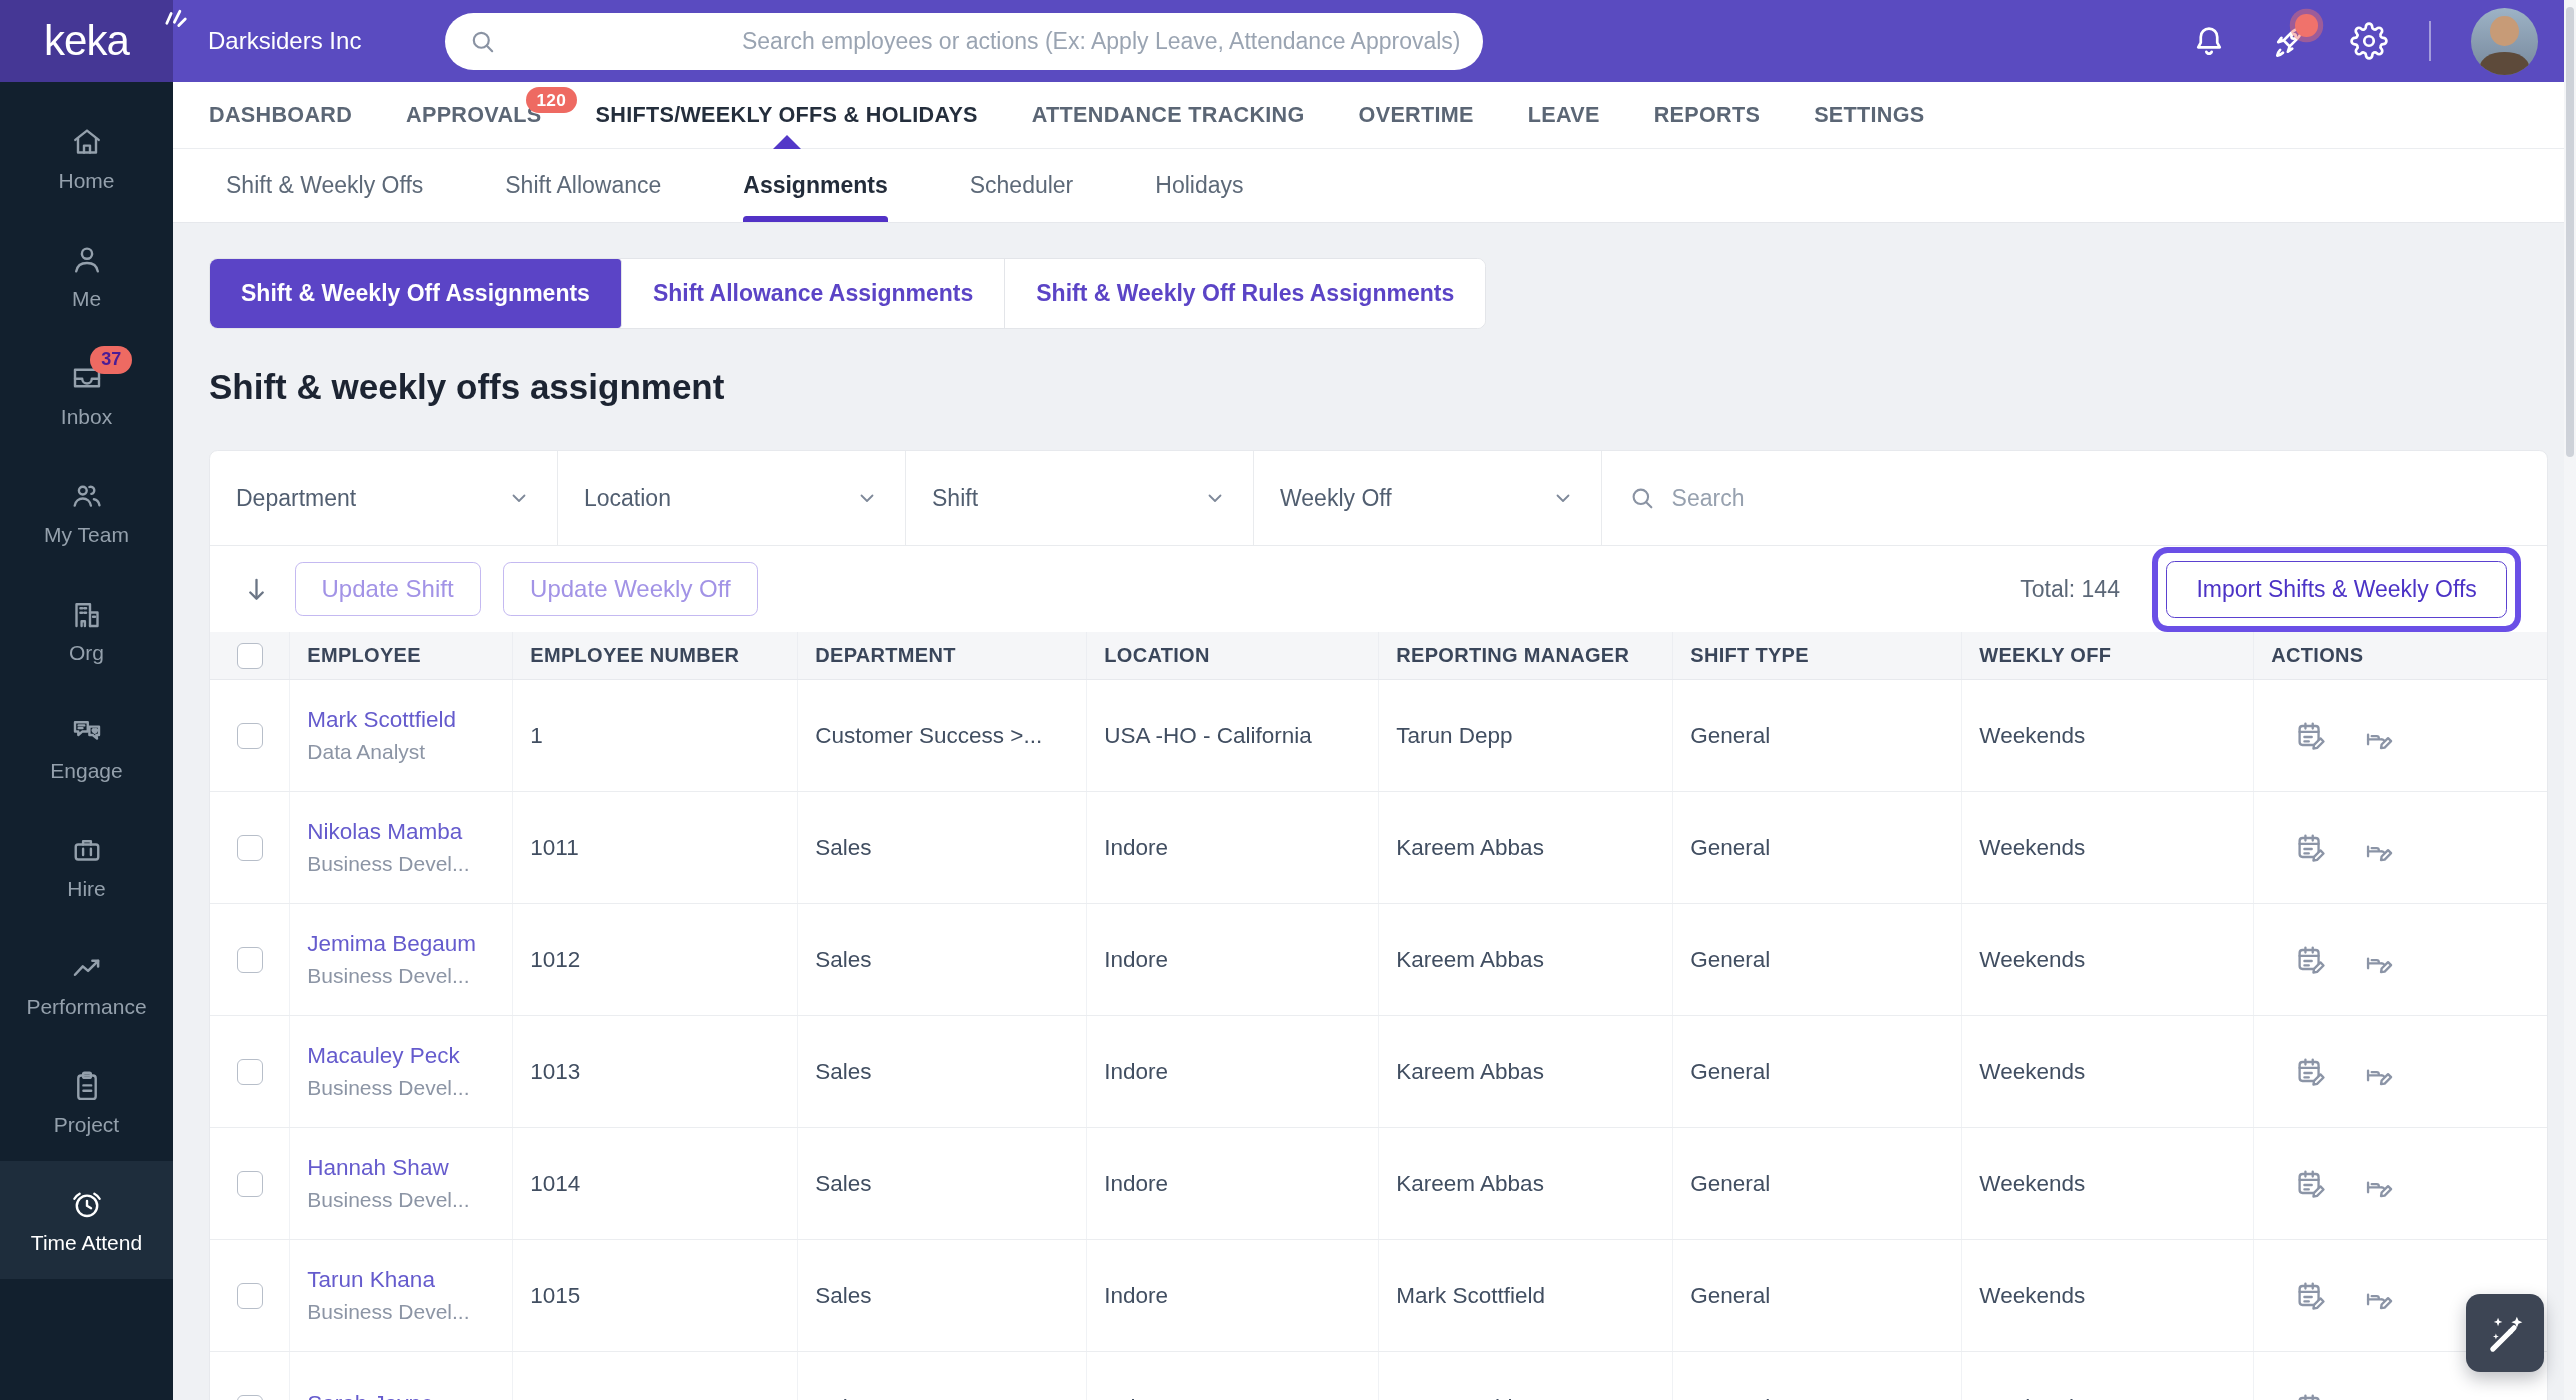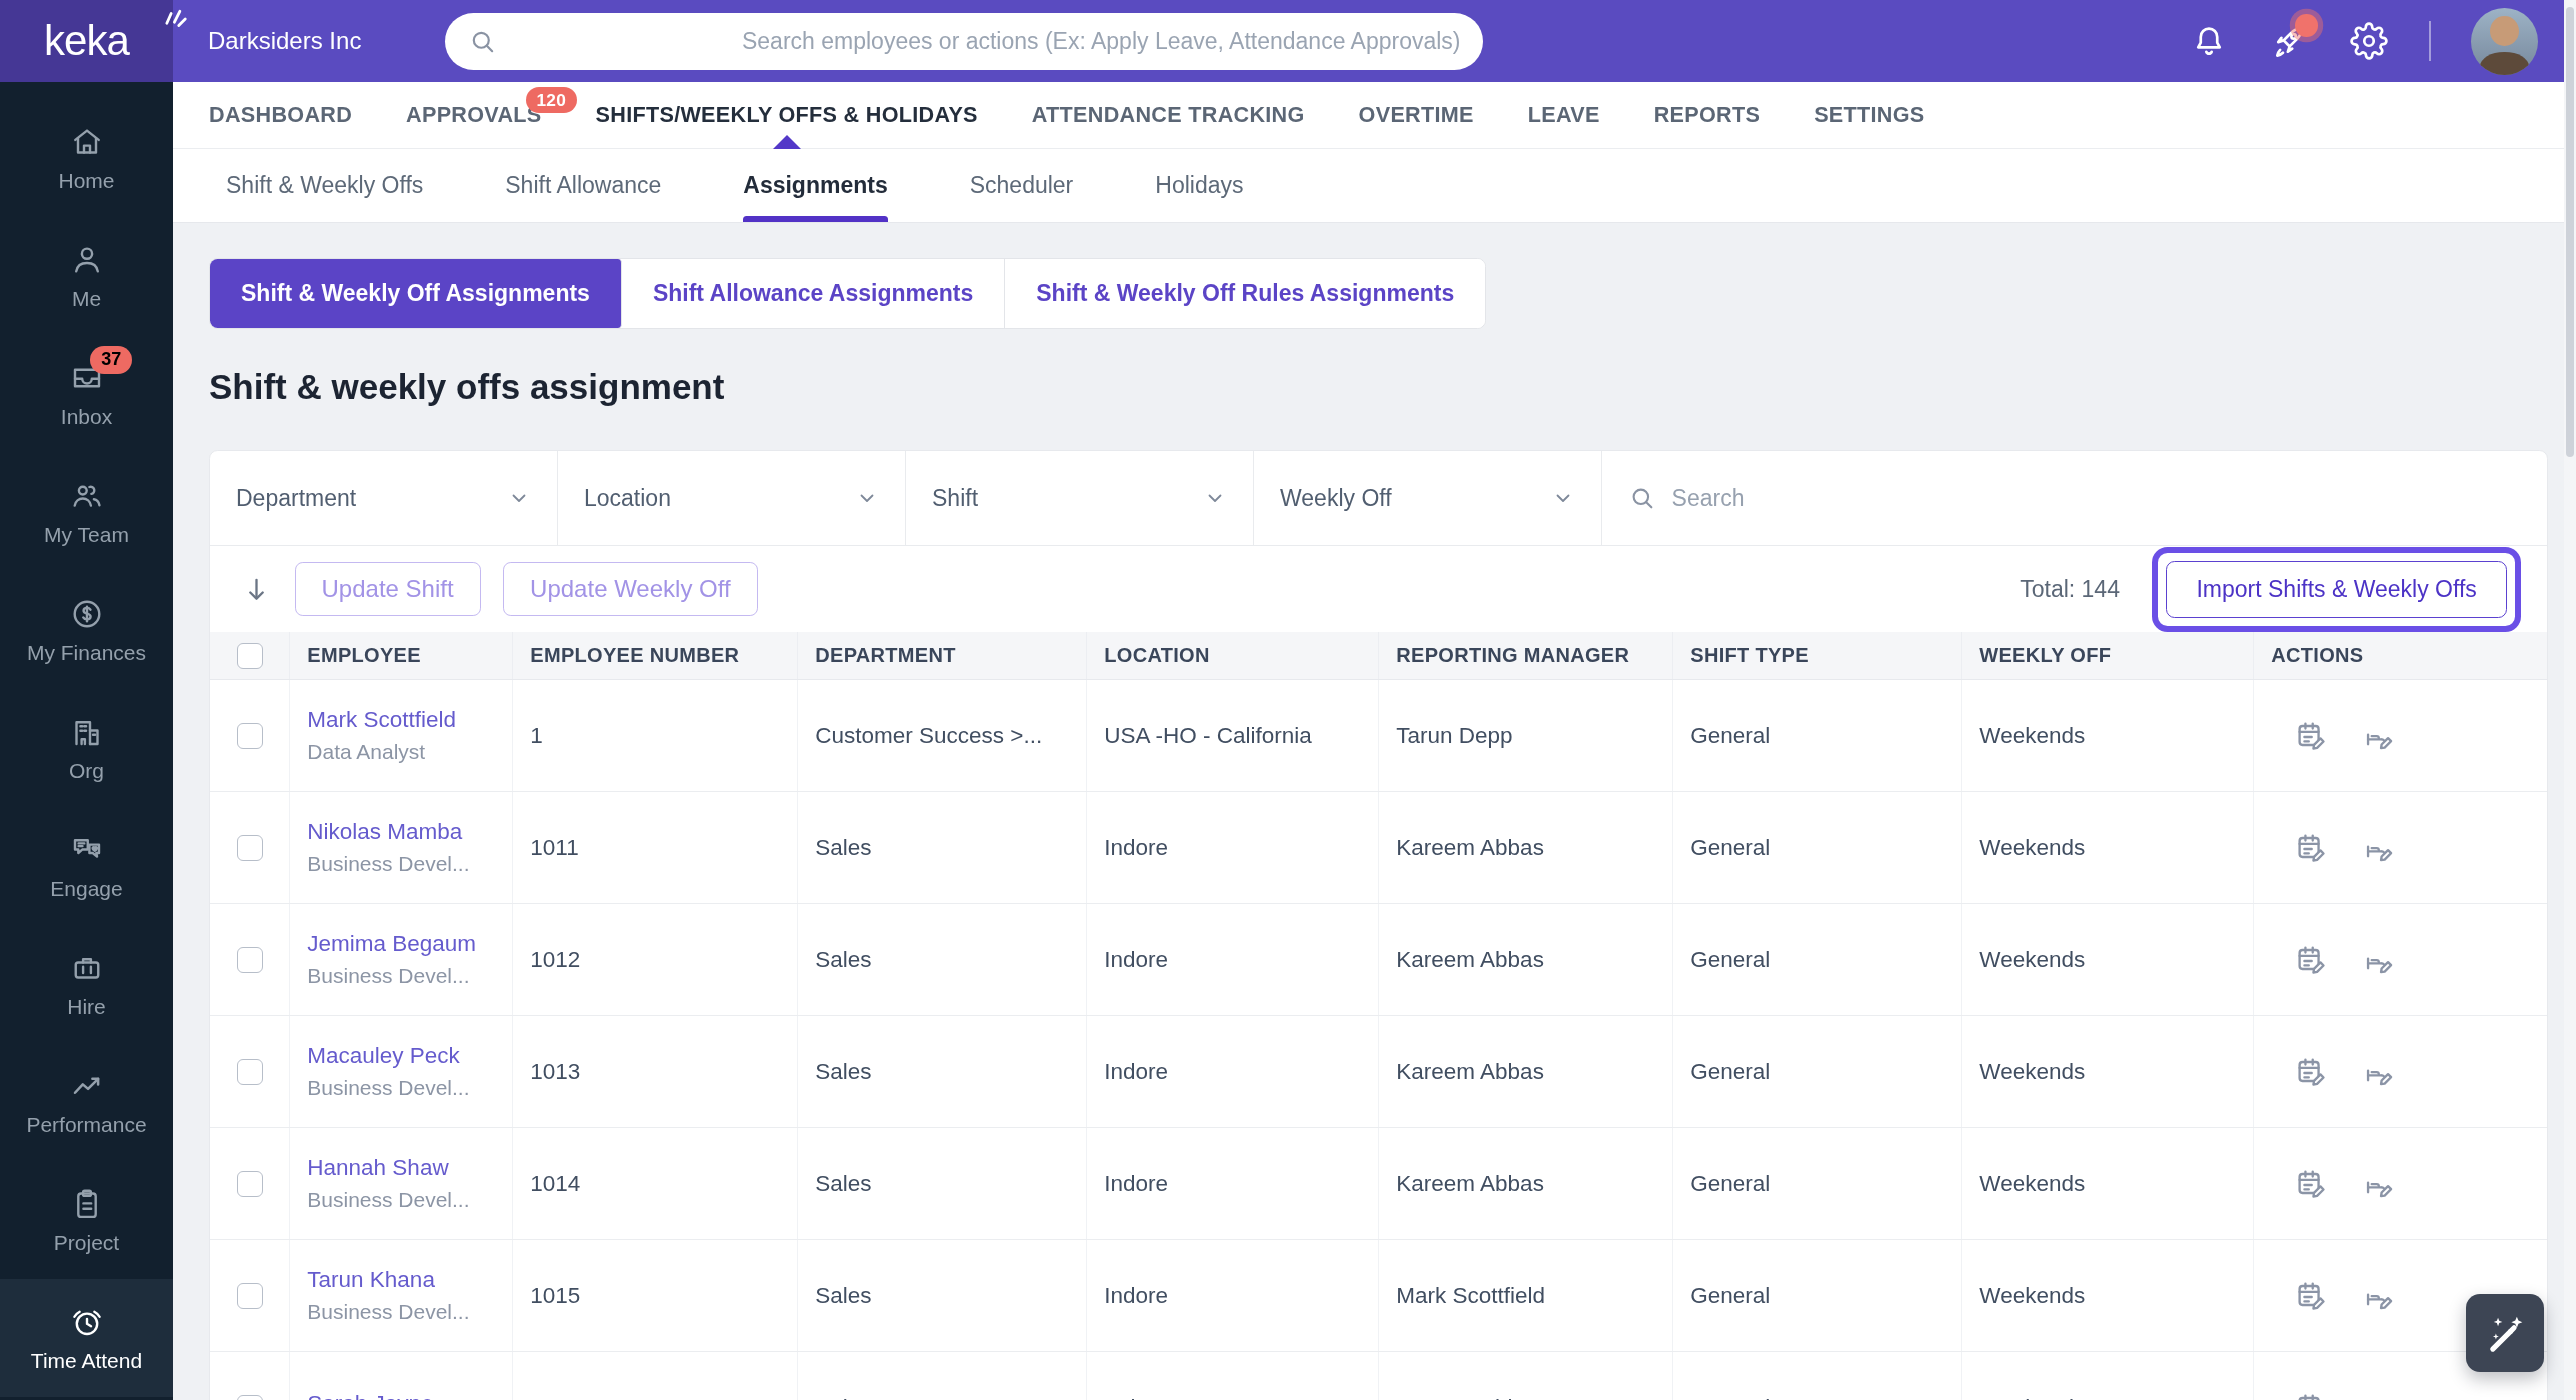--- a/index.html
+++ b/index.html
@@ -27,21 +27,21 @@
   .avatar::before { content:''; position:absolute; top:12%; left:28%; width:44%; height:46%; border-radius:50%; background:#c79b77; }
   .avatar::after { content:''; position:absolute; bottom:-10%; left:14%; width:72%; height:44%; border-radius:50% 50% 0 0; background:#5d4a3a; }
 
   
   .sidebar { position:absolute; left:0; top:82px; bottom:0; width:173px; background:#12202e; z-index:5; }
   .side-items { padding-top:17.3px; display:flex; flex-direction:column; }
   .side-item { width:100%; height:118px; display:flex; flex-direction:column; align-items:center; justify-content:center; gap:8.6px; color:#94a0ac; font-size:21px; position:relative; cursor:pointer; }
   .side-item.active { background:#1e2d3c; color:#fff; }
   .side-ico { width:36px; height:36px; display:block; }
   .side-ico svg { width:36px; height:36px; }
-  .side-badge { position:absolute; top:10.4px; left:calc(50% + 3.5px); background:#ee6a62; color:#000000; font-size:18px; font-weight:700; padding:3.5px 11.2px; border-radius:14px; }
+  .side-badge { position:absolute; top:10.4px; left:calc(50% + 3.5px); background:#ee6a62; color:#4c1d95; font-size:18px; font-weight:700; padding:3.5px 11.2px; border-radius:14px; }
   .side-label { line-height:1.1; }
 
   
   .main { position:absolute; left:173px; top:82px; right:0; bottom:0; background:#eff1f4; overflow:hidden; }
 
   .mainnav { height:67px; background:#fff; border-bottom:0.9px solid #ebedf0; display:flex; align-items:stretch; gap:54px; padding-left:36px; }
   .nav-tab { position:relative; border:none; background:none; font-family:inherit; font-size:21.6px; letter-spacing:0.3px; color:#5b6675; font-weight:600; display:flex; align-items:center; cursor:pointer; }
   .nav-tab.active { color:#242e3c; font-weight:800; }
   .nav-badge { position:absolute; top:5.2px; right:-35px; background:#ee6a62; color:#fff; font-size:17.3px; font-weight:700; padding:2.6px 10.4px; border-radius:13px; }
   .nav-tri { position:absolute; bottom:-0.9px; left:50%; transform:translateX(-50%); width:0; height:0; border-left:14.7px solid transparent; border-right:14.7px solid transparent; border-bottom:14.7px solid #5338c8; }
@@ -189,29 +189,20 @@
           <span class="side-ico"><svg viewBox="0 0 24 24" fill="none" stroke="currentColor" stroke-width="1.6" stroke-linecap="round" stroke-linejoin="round">
               <circle cx="9.2" cy="8.4" r="2.6"></circle>
               <path d="M14.9 10.6a2.4 2.4 0 1 0-1.3-4.6"></path>
               <path d="M3.8 18.4c.5-3 2.8-4.7 5.4-4.7s4.9 1.7 5.4 4.7"></path>
               <path d="M16.6 14.2c2 .3 3.3 1.8 3.7 4"></path>
             </svg></span>
 
           <span class="side-label">My Team</span>
         </div>
 
-        <div class="side-item">
-          <span class="side-ico"><svg viewBox="0 0 24 24" fill="none" stroke="currentColor" stroke-width="1.6" stroke-linecap="round" stroke-linejoin="round">
-              <circle cx="12" cy="12" r="8.2"></circle>
-              <path d="M12 7.2v9.6"></path>
-              <path d="M14.3 9.1c-.5-.8-1.3-1.2-2.3-1.2-1.3 0-2.3.8-2.3 1.9 0 2.6 4.7 1.3 4.7 3.9 0 1.1-1 1.9-2.4 1.9-1.1 0-2-.5-2.5-1.3"></path>
-            </svg></span>
-
-          <span class="side-label">My Finances</span>
-        </div>
 
         <div class="side-item">
           <span class="side-ico"><svg viewBox="0 0 24 24" fill="none" stroke="currentColor" stroke-width="1.6" stroke-linecap="round" stroke-linejoin="round">
               <path d="M5 20V5.5h9V20"></path>
               <path d="M14 20h5v-9h-5"></path>
               <path d="M7.6 8.2h1.2M10.2 8.2h1.2M7.6 11.2h1.2M10.2 11.2h1.2M16 13.8h1.4"></path>
               <path d="M8.4 20v-3.2h2.2V20"></path>
             </svg></span>
 
           <span class="side-label">Org</span>

